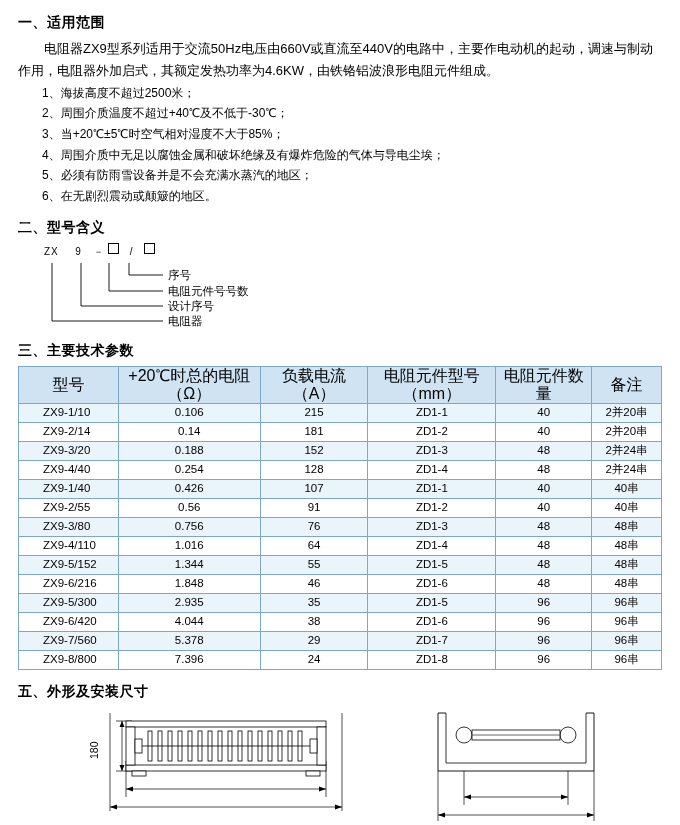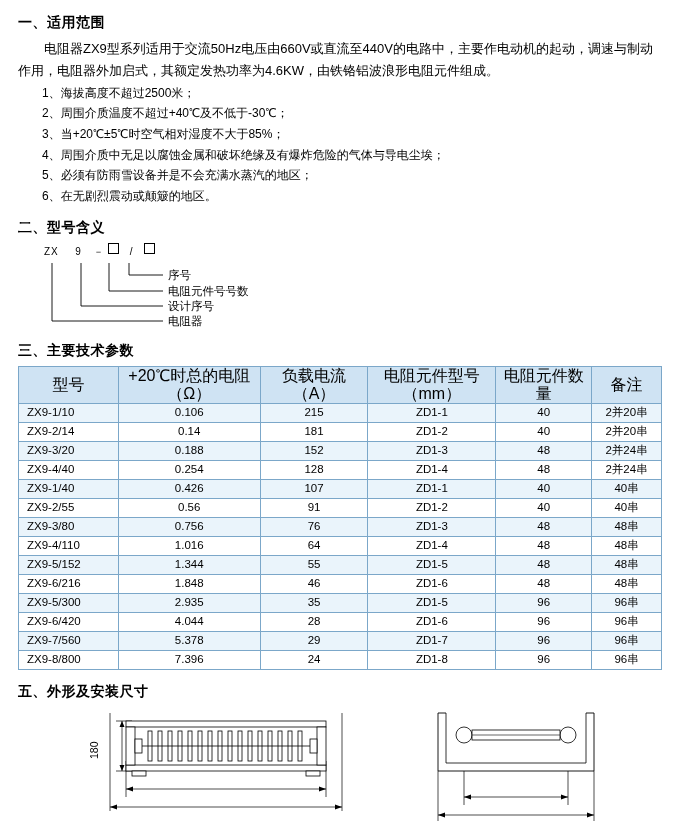--- a/index.html
+++ b/index.html
@@ -77,21 +77,21 @@
     line-height: 1.1;
   }
   table.spec thead th {
     background: #cfe3f3;
     font-weight: normal;
     height: 15px;
     font-size: 16px;
   }
   table.spec tbody tr:nth-child(odd) td { background: #eaf4fb; }
   table.spec tbody tr:nth-child(even) td { background: #ffffff; }
-  table.spec td.model { text-align: left; padding-left: 8px; }
+  table.spec td.model { text-align: left; padding-left: 24px; }
 
   
   .draw-area {
     position: relative;
     height: 128px;
     margin-top: 8px;
   }
   .resistor-svg { position: absolute; left: 78px; top: 0; }
   .bracket-svg { position: absolute; left: 398px; top: 0; }
   .vtext {
@@ -261,21 +261,21 @@
           <td class="model">ZX9-5/300</td>
           <td>2.935</td>
           <td>35</td>
           <td>ZD1-5</td>
           <td>96</td>
           <td>96串</td>
         </tr>
         <tr>
           <td class="model">ZX9-6/420</td>
           <td>4.044</td>
-          <td>28</td>
+          <td>38</td>
           <td>ZD1-6</td>
           <td>96</td>
           <td>96串</td>
         </tr>
         <tr>
           <td class="model">ZX9-7/560</td>
           <td>5.378</td>
           <td>29</td>
           <td>ZD1-7</td>
           <td>96</td>

